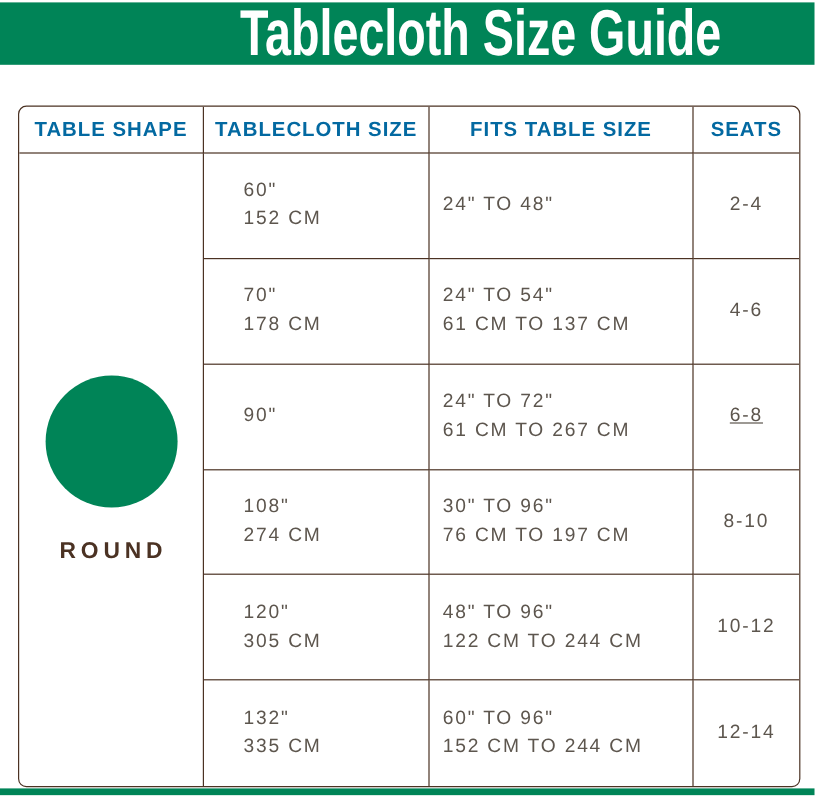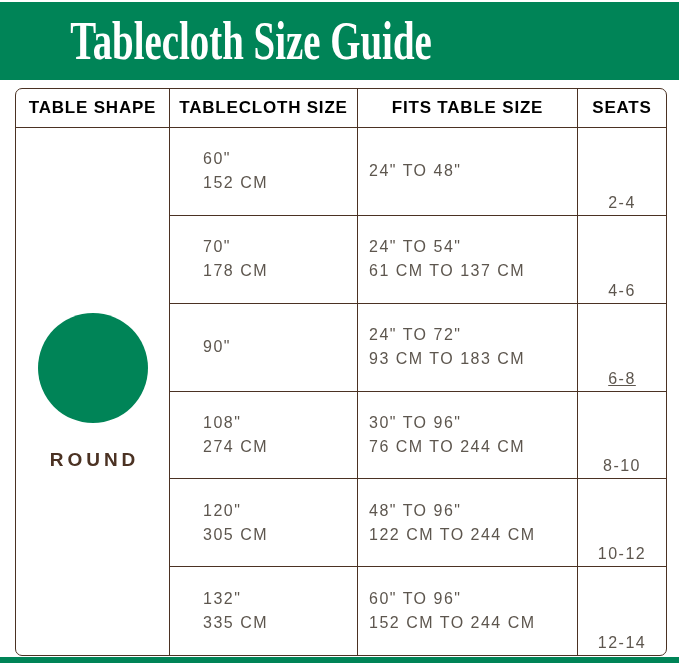--- a/index.html
+++ b/index.html
@@ -9,26 +9,25 @@
     height: 663px;
     background: #ffffff;
     overflow: hidden;
     font-family: "Liberation Sans", sans-serif;
   }
 
   
   .banner {
     position: absolute;
     top: 2px; left: 0; right: 0;
-    height: 78px;
+    height: 52px;
     background: #008457;
     display: flex;
     align-items: center;
-    justify-content: flex-start;
-    font-family: Liberation Serif, serif;
+    justify-content: flex-end;
   }
   .banner .title {
     display: inline-block;
     color: #ffffff;
     font-weight: 700;
     font-size: 54px;
     line-height: 1;
     letter-spacing: 0px;
     transform: scaleX(0.72);
     white-space: nowrap;
@@ -46,21 +45,21 @@
     display: grid;
     grid-template-columns: 154px 188px 220px 1fr;
     grid-template-rows: 39px repeat(6, 1fr);
     background: #ffffff;
   }
   .hcell {
     display: flex;
     align-items: center;
     justify-content: center;
     border-bottom: 1px solid #4b3223;
-    color: #000000;
+    color: #0369a1;
     font-weight: 700;
     font-size: 17px;
     letter-spacing: 0.8px;
     white-space: nowrap;
   }
   .hcell.col1, .hcell.col2, .hcell.col3 { border-right: 1px solid #4b3223; }
 
   .cell {
     box-sizing: border-box;
     color: #5d564e;
@@ -83,21 +82,21 @@
     border-bottom: 1px solid #4b3223;
     display: flex;
     flex-direction: column;
     justify-content: center;
     padding-left: 11px;
   }
   .seats-cell {
     grid-column: 4;
     border-bottom: 1px solid #4b3223;
     display: flex;
-    align-items: flex-end;
+    align-items: center;
     justify-content: center;
   }
   .cell.last-row { border-bottom: none; }
 
   .shape-cell {
     grid-column: 1;
     grid-row: 2 / span 6;
     border-right: 1px solid #4b3223;
     display: flex;
     flex-direction: column;
@@ -169,33 +168,33 @@
   </div>
   <div class="cell seats-cell" style="grid-row: 3;">
     <span>4-6</span>
   </div>
 
   <div class="cell size-cell" style="grid-row: 4;">
     <span>90"</span>
   </div>
   <div class="cell fits-cell" style="grid-row: 4;">
     <span>24" TO 72"</span>
-    <span>93 CM TO 183 CM</span>
+    <span>61 CM TO 267 CM</span>
   </div>
   <div class="cell seats-cell" style="grid-row: 4; text-decoration: underline;">
     <span>6-8</span>
   </div>
 
   <div class="cell size-cell" style="grid-row: 5;">
     <span>108"</span>
     <span>274 CM</span>
   </div>
   <div class="cell fits-cell" style="grid-row: 5;">
     <span>30" TO 96"</span>
-    <span>76 CM TO 244 CM</span>
+    <span>76 CM TO 197 CM</span>
   </div>
   <div class="cell seats-cell" style="grid-row: 5;">
     <span>8-10</span>
   </div>
 
   <div class="cell size-cell" style="grid-row: 6;">
     <span>120"</span>
     <span>305 CM</span>
   </div>
   <div class="cell fits-cell" style="grid-row: 6;">

